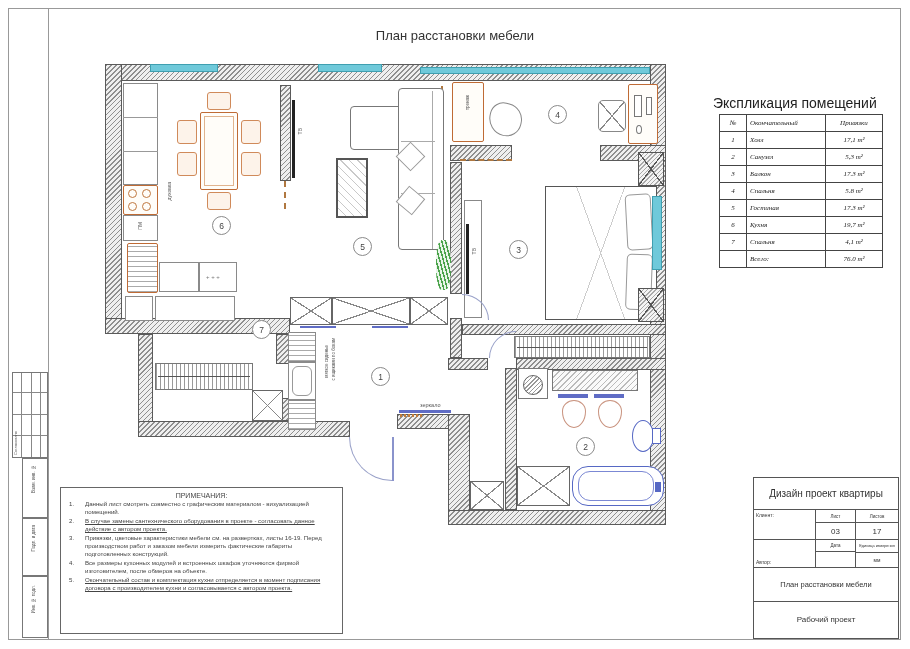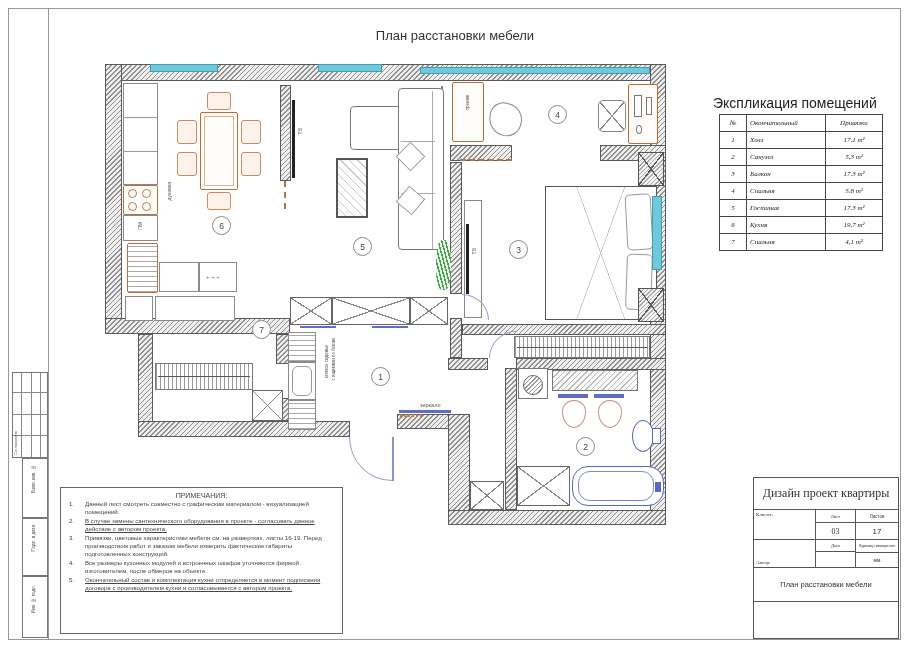--- a/index.html
+++ b/index.html
@@ -45,21 +45,21 @@
   
   #expo-h{position:absolute;left:713px;top:95px;width:170px;font-size:14px;color:#222;}
   #expo{position:absolute;left:719px;top:114px;border-collapse:collapse;z-index:7;
         font-family:"Liberation Serif",serif;font-style:italic;}
   #expo td{border:1px solid #444;font-size:7px;color:#222;height:16px;padding:0 3px;}
   #expo .c{text-align:center;}
   
   #tblock{position:absolute;left:753px;top:477px;width:144px;height:160px;border:1px solid #555;background:#fff;z-index:7;font-size:5px;color:#333;}
   #tblock .row{box-sizing:border-box;border-bottom:1px solid #555;display:flex;}
   #tblock .center{align-items:center;justify-content:center;display:flex;text-align:center;}
-  .tb-col{box-sizing:border-box;border-right:1px solid #555;font-family:Liberation Serif, serif;}
+  .tb-col{box-sizing:border-box;border-right:1px solid #555;}
   .tb-lab{box-sizing:border-box;border-bottom:1px solid #555;display:flex;align-items:center;justify-content:center;font-size:4.5px;}
   .tb-val{display:flex;align-items:center;justify-content:center;font-size:8px;}
   
   .stamp{position:absolute;box-sizing:border-box;border:1px solid #777;background:#fff;}
 </style>
 </head>
 <body>
 
 <div id="sheet">
 
@@ -293,25 +293,30 @@
     <tr>
       <td class="c">6</td>
       <td>Кухня</td>
       <td class="c">19,7 m²</td>
     </tr>
     <tr>
       <td class="c">7</td>
       <td>Спальня</td>
       <td class="c">4,1 m²</td>
     </tr>
+    <tr>
+      <td></td>
+      <td>Всего:</td>
+      <td class="c">76.0 m²</td>
+    </tr>
   </tbody>
     </table>
 
   <div id="tblock">
-    <div class="row center" style="height:32px;font-size:12px;font-family:Liberation Serif, serif;">Дизайн проект квартиры</div>
+    <div class="row center" style="height:32px;font-size:10px;">Дизайн проект квартиры</div>
     <div class="row" style="height:30px;">
       <div class="tb-col" style="width:62px;padding:2px;font-size:5px;">
         <span>Клиент:</span>
       </div>
       <div class="tb-col" style="width:40px;display:flex;flex-direction:column;">
         <div class="tb-lab" style="height:13px;">Лист</div>
         <div class="tb-val" style="height:16px;">03</div>
       </div>
       <div style="flex:1;display:flex;flex-direction:column;box-sizing:border-box;">
         <div class="tb-lab" style="height:13px;">Листов</div>
@@ -325,15 +330,16 @@
       <div class="tb-col" style="width:40px;display:flex;flex-direction:column;">
         <div class="tb-lab" style="height:12px;">Дата</div>
         <div style="flex:1;"></div>
       </div>
       <div style="flex:1;display:flex;flex-direction:column;box-sizing:border-box;">
         <div class="tb-lab" style="height:13px;font-size:3.8px;padding:0 1px;text-align:center;">Единица измерения</div>
         <div class="tb-val" style="flex:1;font-size:5px;">мм</div>
       </div>
     </div>
     <div class="row center" style="height:34px;font-size:7.5px;">План расстановки мебели</div>
+    <div class="center" style="height:34px;font-size:8px;">Рабочий проект</div>
   </div>
 
 </div>
 
 </body></html>

